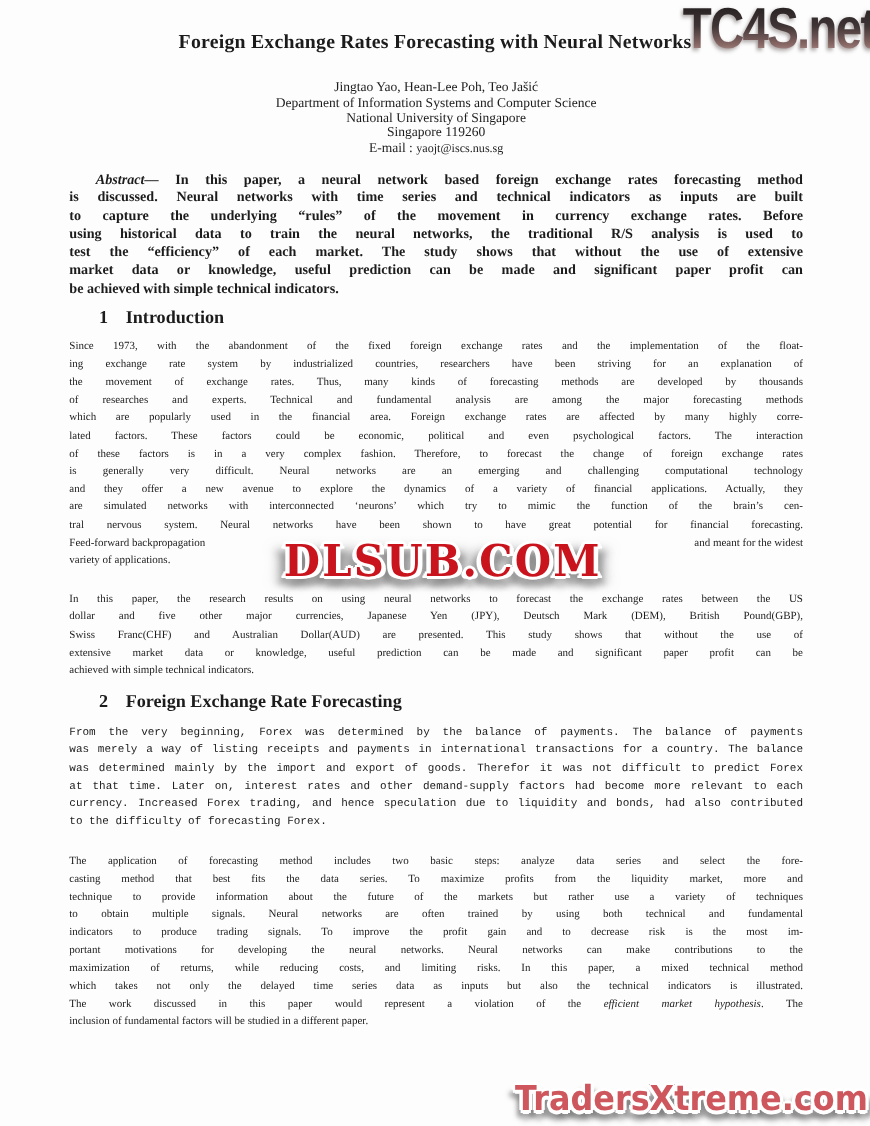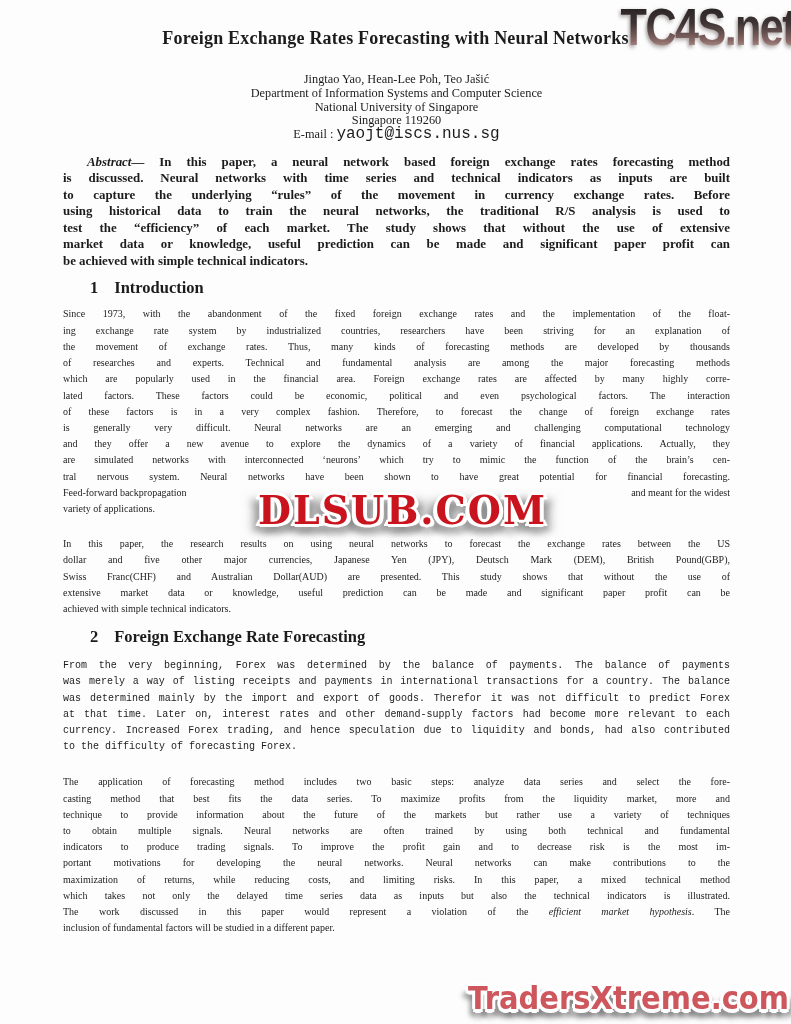--- a/index.html
+++ b/index.html
@@ -22,21 +22,21 @@
   .abstract { margin-top:12px; font-weight:bold; font-size:12.9px; line-height:16.5px; }
   .section-heading { font-size:16.5px; font-weight:bold; margin-left:90px; }
   .sh1 { margin-top:9px; }
   .sh2 { margin-top:10px; }
   .sec-num { display:inline-block; margin-right:16px; }
   .p-after-h { margin-top:8px; }
   .p-follow { margin-top:19px; }
   .p-s2p1 { margin-top:11px;font-family:Liberation Mono, monospace; }
   .seg-bolditalic { font-style:italic;margin-left:24px; }
   .seg-italic { font-style:italic; }
-  .seg-mono { font-family:Liberation Mono, monospace; font-size:16px; }
+  .seg-mono { font-family:Liberation Serif, serif; font-size:11px; }
 
   
   .wm-tc4s {
     position:absolute; top:0; right:-4px;
     font-family:"Liberation Sans", sans-serif; font-weight:bold;
     font-size:54px; letter-spacing:-2px; line-height:1;
     transform:scaleX(.8) scaleY(.97); transform-origin:top right;
     background:linear-gradient(180deg,#262122 8%,#3f3435 45%,#8a6a67 78%,#c7aeab 100%);
     -webkit-background-clip:text; background-clip:text; color:transparent;
     mix-blend-mode:multiply;

